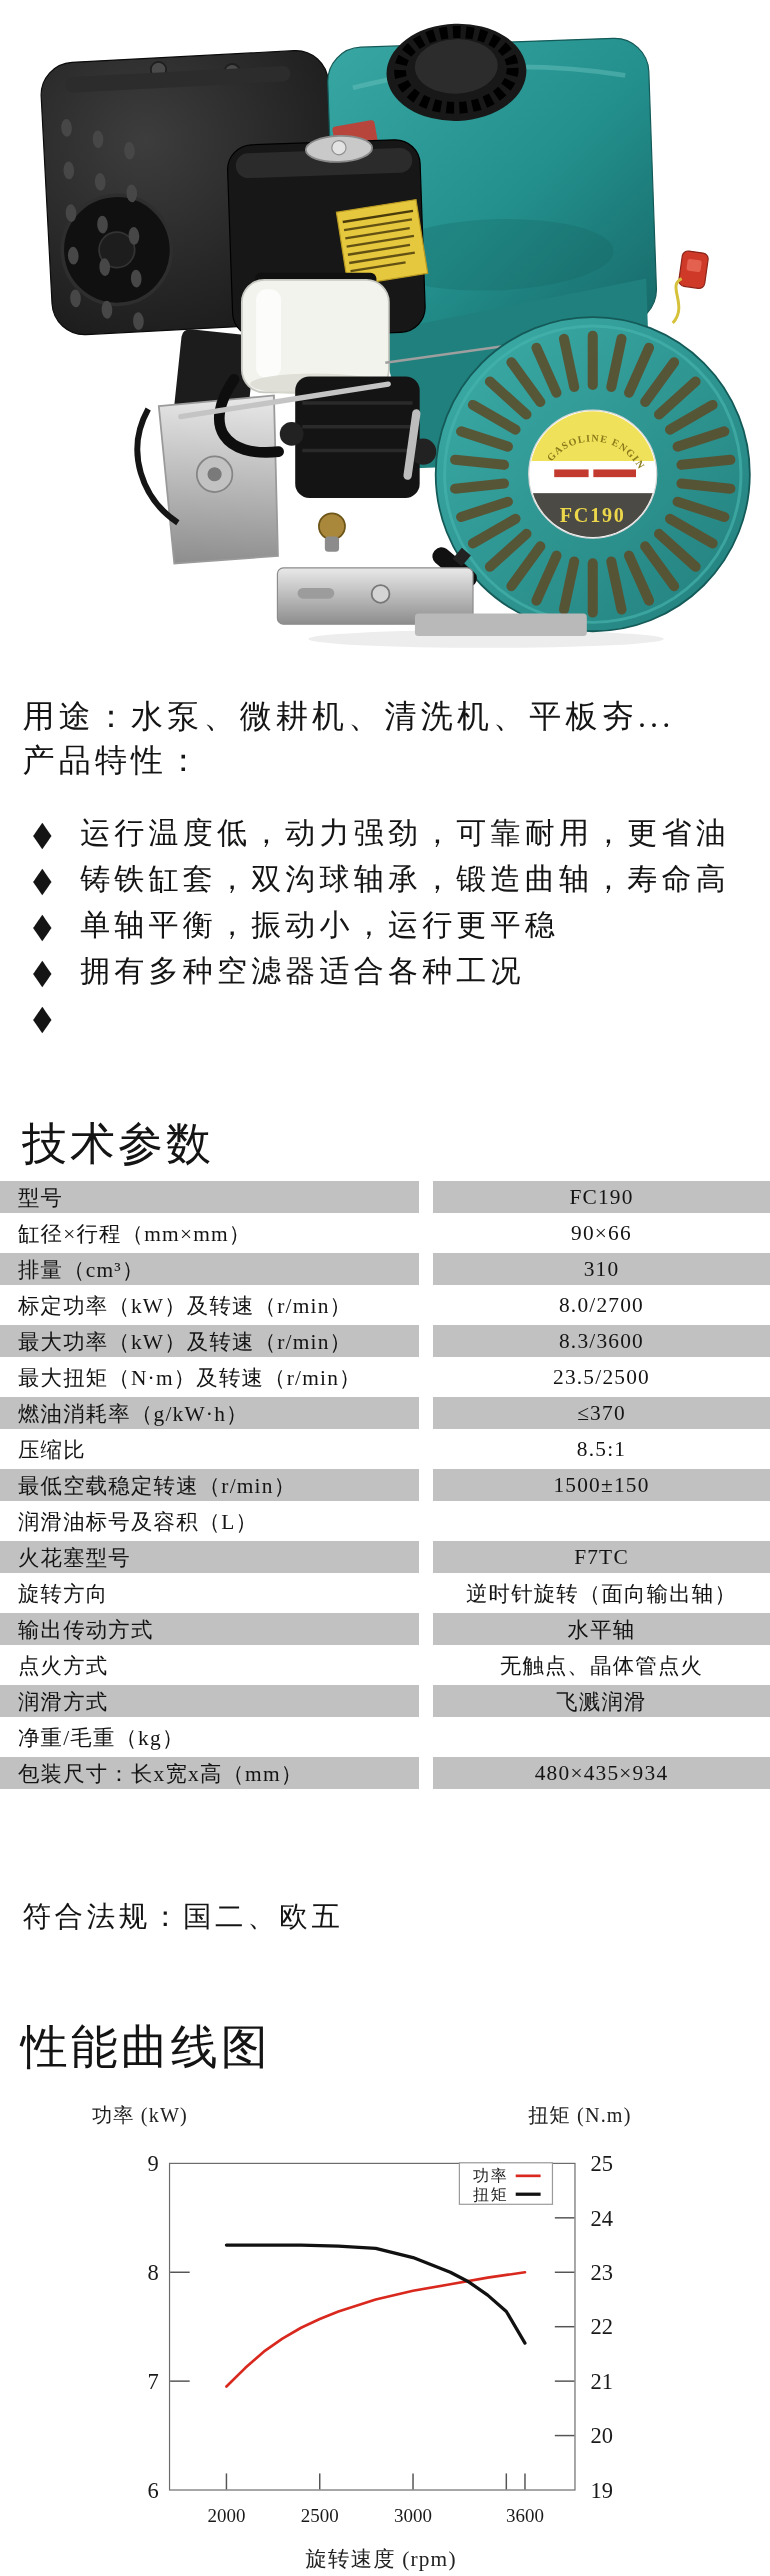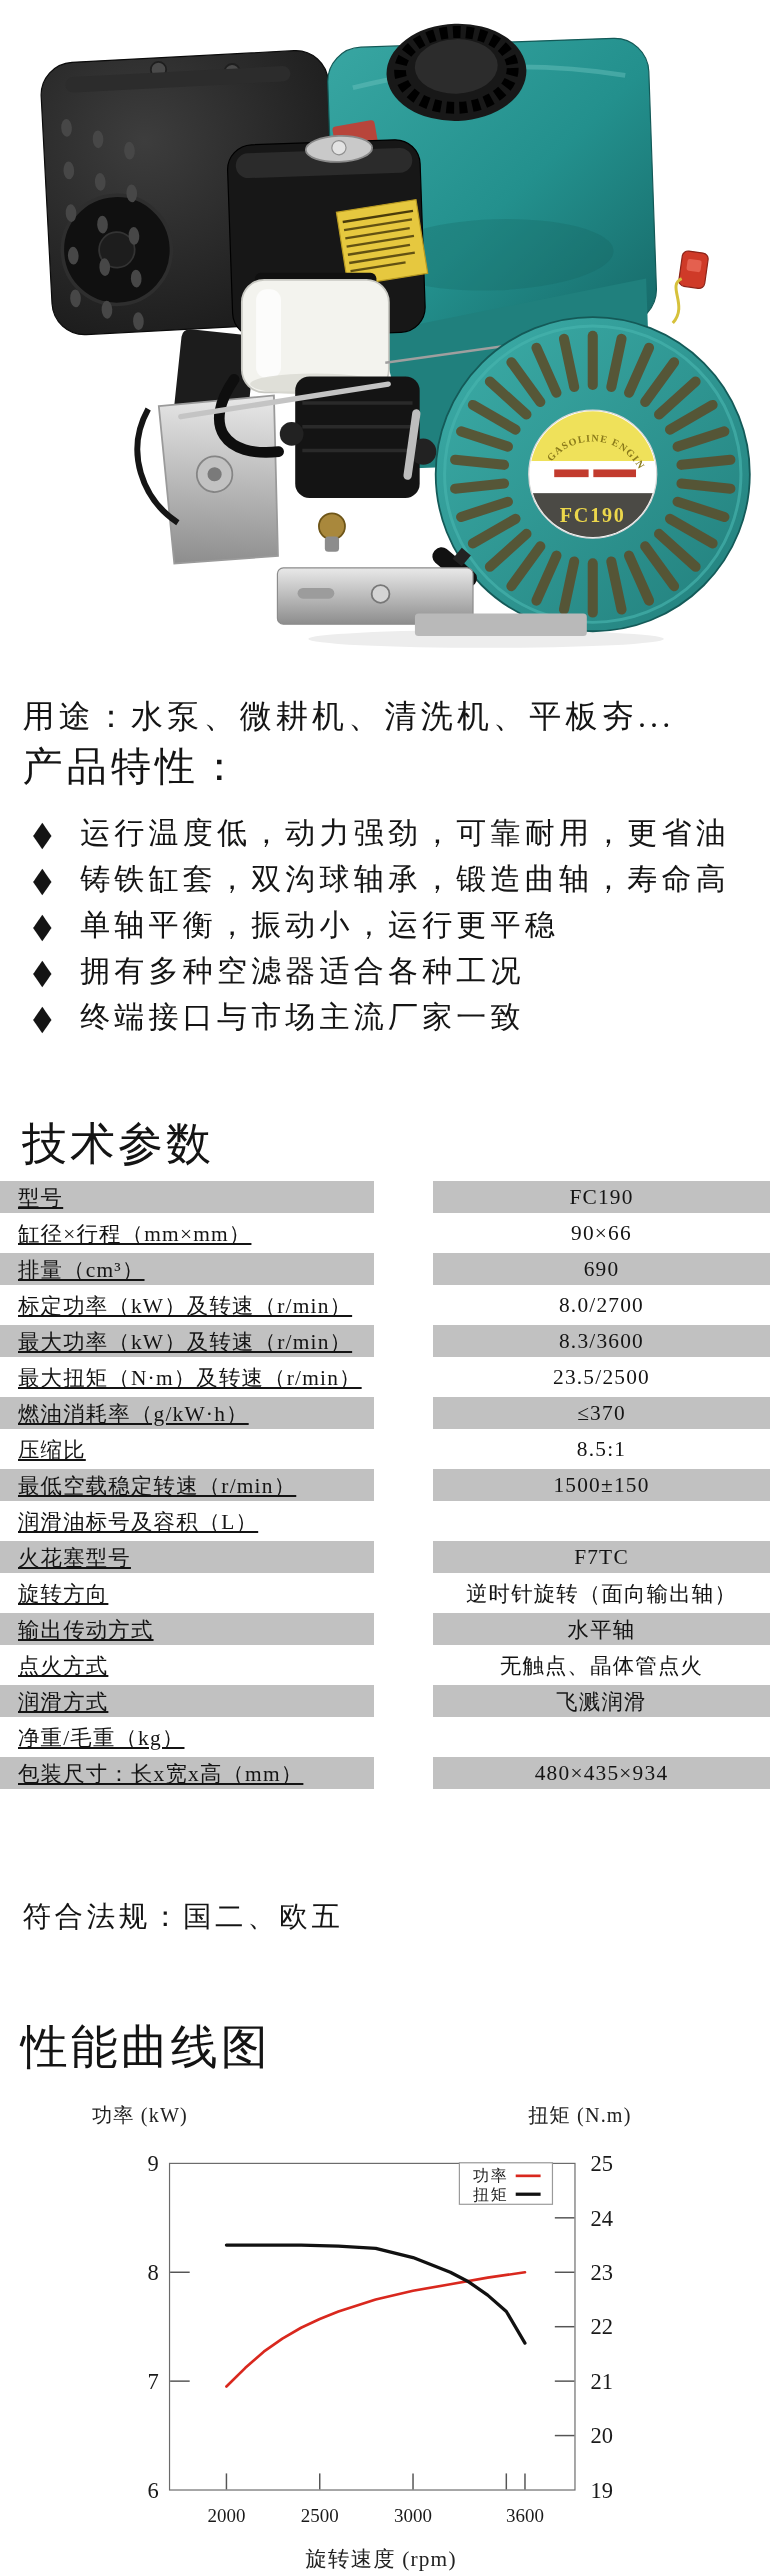--- a/index.html
+++ b/index.html
@@ -6,34 +6,34 @@
   body{
     width:770px;height:2576px;position:relative;background:#ffffff;
     font-family:"Liberation Serif","DejaVu Serif",serif;color:#141414;
     overflow:hidden;
   }
   .abs{position:absolute;}
   
   #photo{left:0;top:0;width:770px;height:652px;}
   
   #usage{left:22.5px;top:672px;font-size:32px;letter-spacing:4.2px;white-space:nowrap;margin-top:23px;}
-  #features-title{left:22.5px;top:739px;font-size:40px;letter-spacing:4.2px;}
+  #features-title{left:22.5px;top:739px;font-size:32px;letter-spacing:4.2px;}
   #features{left:22.5px;top:810px;width:741px;}
   .feature{display:flex;align-items:center;height:46px;font-size:30px;letter-spacing:4.2px;white-space:nowrap;}
   .feature .diamond{display:inline-block;font-size:31px;margin-left:7.1px;margin-right:22.5px;
     transform:scale(.78,1.12);transform-origin:center;}
   
   .section-title{font-size:45px;letter-spacing:3px;font-weight:400;margin:16px;white-space:nowrap;}
   #specs-title{left:6px;top:1098px;}
   #chart-title{left:4.7px;top:2000px;font-size:47px;}
   
   #spec-table{left:0;top:1179px;width:770px;}
   .spec-row{position:relative;height:36px;}
   .spec-cell{position:absolute;top:1.8px;bottom:1.8px;display:flex;align-items:center;font-size:21.4px;}
-  .spec-label{left:0;width:374px;padding-left:18px;box-sizing:border-box;letter-spacing:1.2px;text-decoration:underline;}
+  .spec-label{left:0;width:419px;padding-left:18px;box-sizing:border-box;letter-spacing:1.2px;}
   .spec-value{left:433px;right:0;justify-content:center;text-align:center;letter-spacing:1.2px;}
   .spec-row.gray .spec-cell{background:#c1c1c1;}
   
   #compliance{left:22.5px;top:1898px;font-size:28.5px;letter-spacing:3.6px;}
   
   #chart{left:0;top:2094px;width:675px;height:482px;}
   svg text{font-family:"Liberation Serif","DejaVu Serif",serif;}
 </style>
 </head>
 <body>
@@ -241,37 +241,36 @@
     <div class="feature">
       <span class="diamond">◆</span>
       <span>单轴平衡，振动小，运行更平稳</span>
     </div>
     <div class="feature">
       <span class="diamond">◆</span>
       <span>拥有多种空滤器适合各种工况</span>
     </div>
     <div class="feature">
       <span class="diamond">◆</span>
-      <span>终端接口与市场主流厂家一致</span>
     </div>
   </div>
 
 <h2 id="specs-title" class="abs section-title">技术参数</h2>
 <div id="spec-table" class="abs">
     <div class="spec-row gray">
       <div class="spec-cell spec-label">型号</div>
       <div class="spec-cell spec-value">FC190</div>
     </div>
     <div class="spec-row">
       <div class="spec-cell spec-label">缸径×行程（mm×mm）</div>
       <div class="spec-cell spec-value">90×66</div>
     </div>
     <div class="spec-row gray">
       <div class="spec-cell spec-label">排量（cm³）</div>
-      <div class="spec-cell spec-value">690</div>
+      <div class="spec-cell spec-value">310</div>
     </div>
     <div class="spec-row">
       <div class="spec-cell spec-label">标定功率（kW）及转速（r/min）</div>
       <div class="spec-cell spec-value">8.0/2700</div>
     </div>
     <div class="spec-row gray">
       <div class="spec-cell spec-label">最大功率（kW）及转速（r/min）</div>
       <div class="spec-cell spec-value">8.3/3600</div>
     </div>
     <div class="spec-row">

